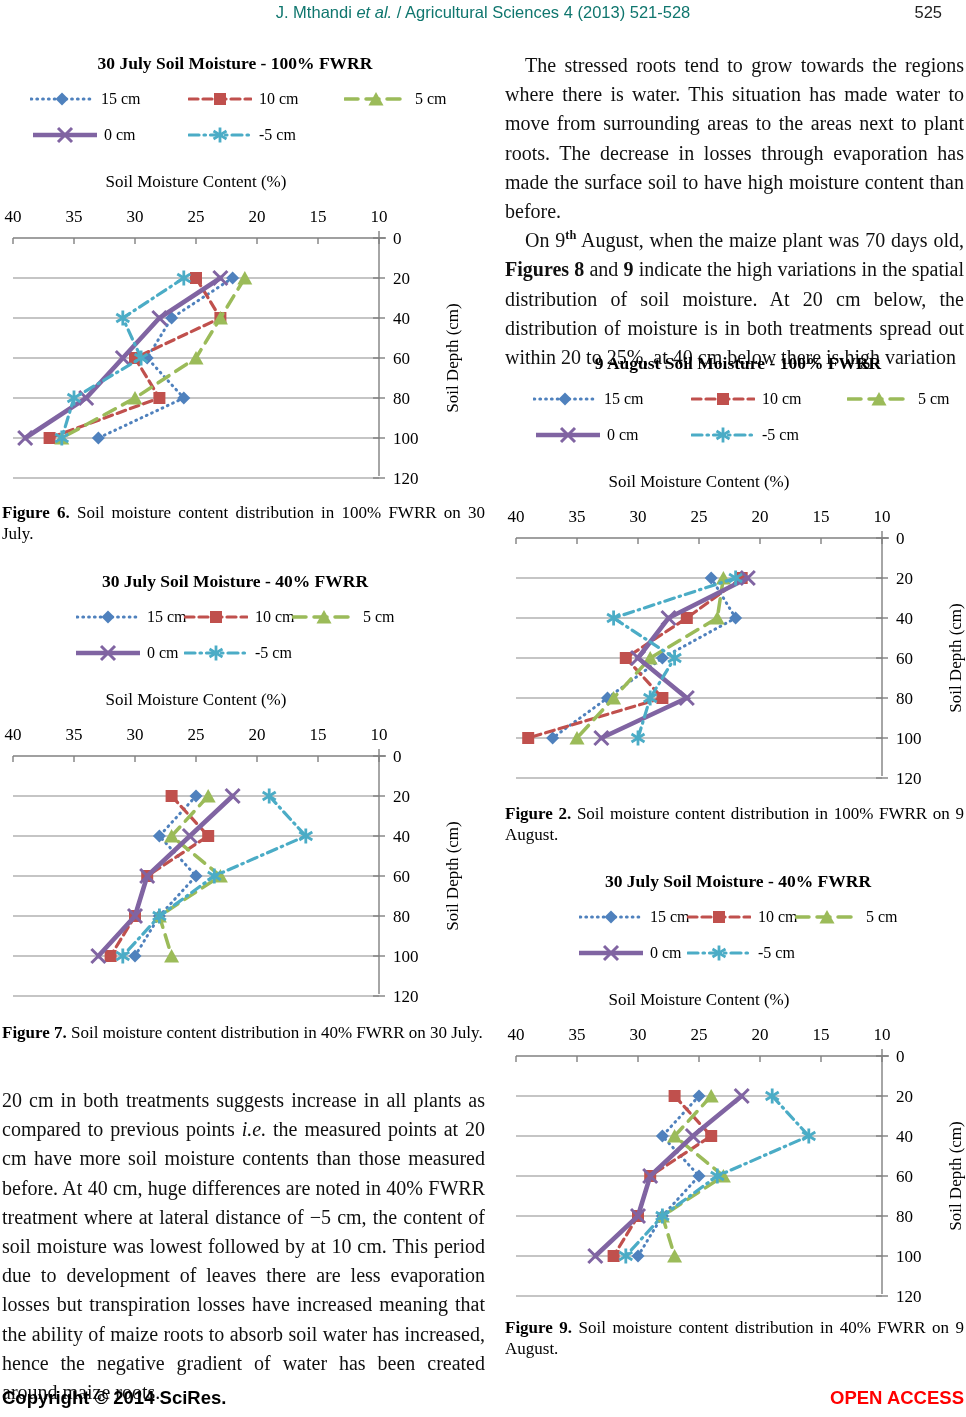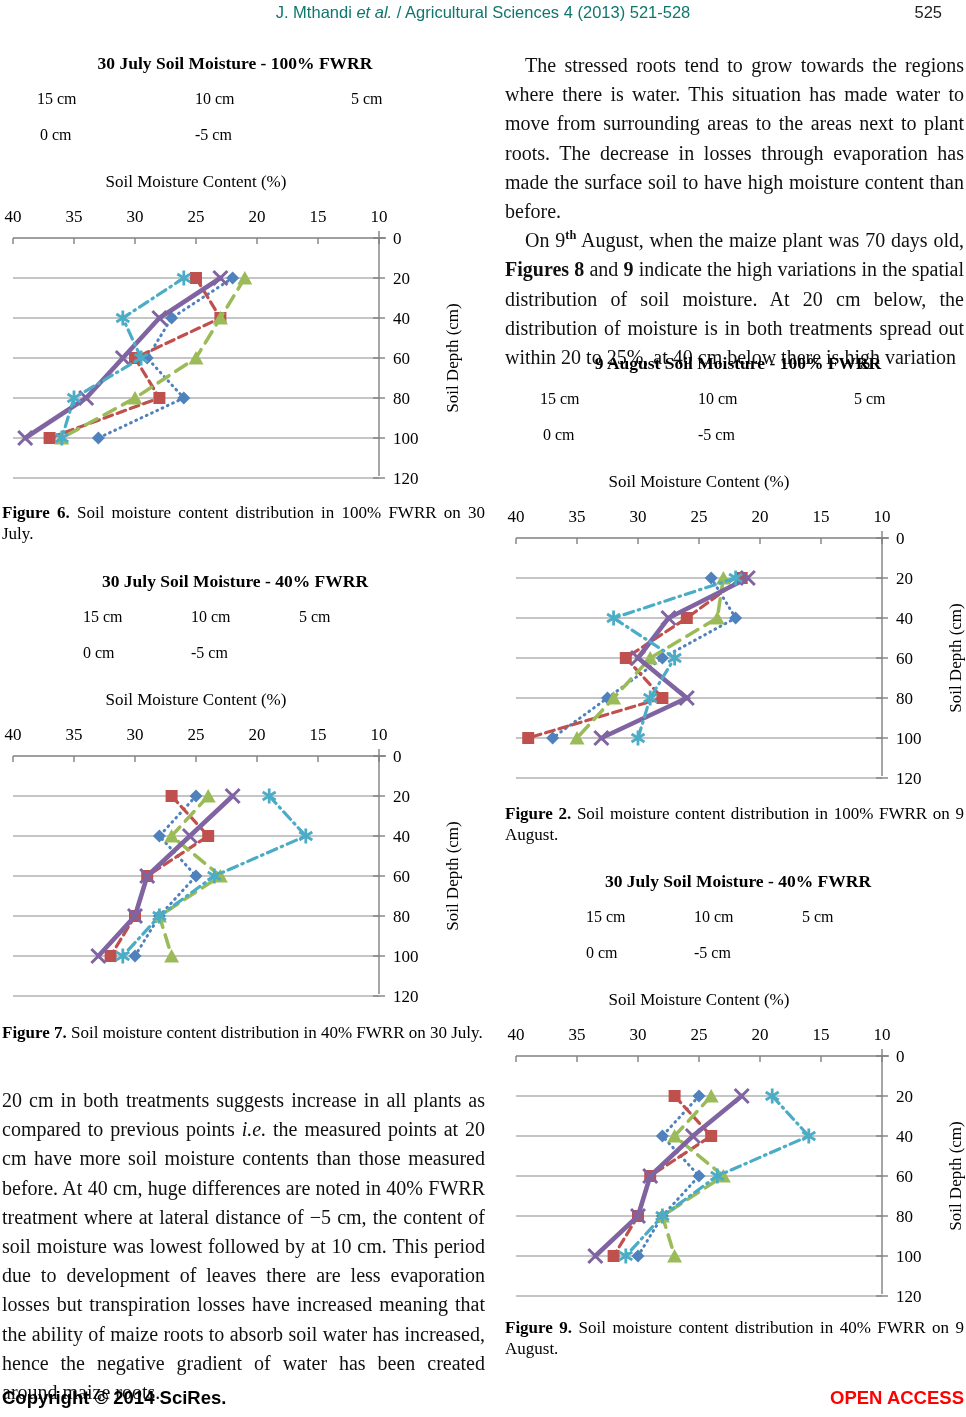--- a/index.html
+++ b/index.html
@@ -8,21 +8,21 @@
   
   .hdr{position:absolute;top:3px;left:0;width:966px;text-align:center;
        font-family:"Liberation Sans","DejaVu Sans",sans-serif;font-size:16.5px;color:#0f766e;}
   .hdr-page{position:absolute;top:3px;right:24px;
        font-family:"Liberation Sans","DejaVu Sans",sans-serif;font-size:16.5px;color:#222;}
   
   .chart{position:absolute;width:475px;height:455px;}
   .chart-title{position:absolute;top:8px;left:0;width:470px;text-align:center;
        font-weight:bold;font-size:17.5px;color:#000;}
   .legend{position:absolute;top:45px;left:0;width:475px;height:70px;}
-  .leg-item{position:absolute;display:flex;align-items:flex-start;height:18px;flex-direction:column;}
+  .leg-item{position:absolute;display:flex;align-items:flex-end;height:18px;}
   .leg-item svg{display:block;}
   .leg-label{font-size:16px;color:#000;margin-left:7px;white-space:nowrap;}
   .plot-wrap{position:absolute;top:115px;left:0;}
   
   .caption{position:absolute;font-size:17px;line-height:21px;text-align:justify;color:#000;}
   .caption b{font-weight:bold;margin-top:28px;}
   
   .para{position:absolute;font-size:20px;line-height:29.2px;text-align:justify;color:#101010;}
   .para p{margin:0;text-indent:20px;}
   .para p.noindent{text-indent:0;}

